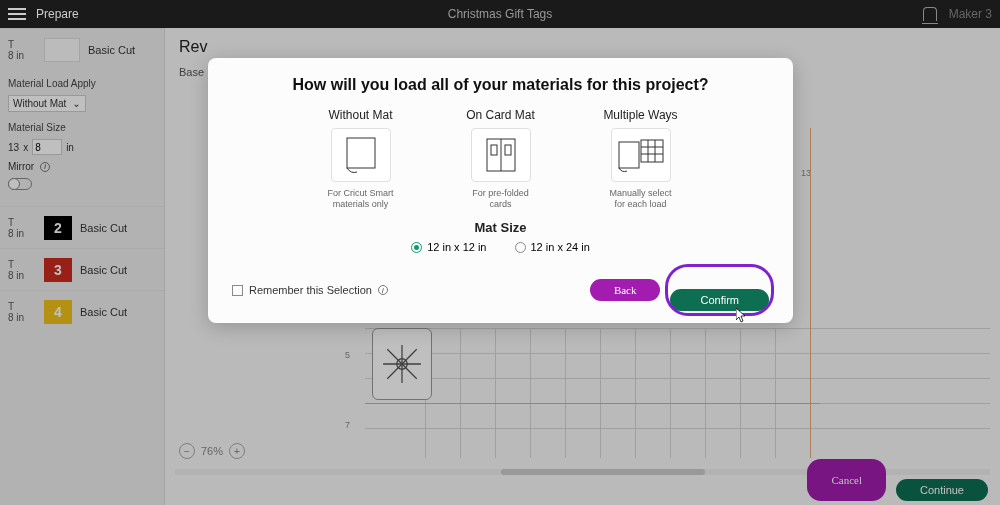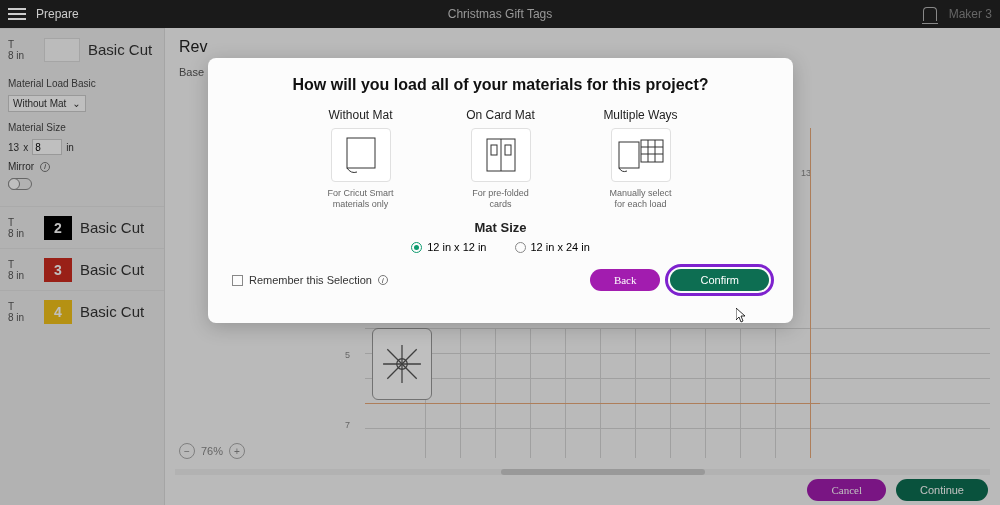--- a/index.html
+++ b/index.html
@@ -11,21 +11,21 @@
   .topbar-right { margin-left: auto; display: flex; align-items: center; gap: 12px; color: #666; }
   .bell { width: 14px; height: 14px; border: 1.5px solid #888; border-radius: 4px 4px 0 0; border-bottom: none; position: relative; }
   .bell::after { content: ""; position: absolute; bottom: -3px; left: -2px; right: -2px; height: 2px; border-bottom: 1.5px solid #888; }
   .workspace { display: flex; height: calc(100% - 28px); position: relative; }
   .sidebar { width: 165px; background: #eeeeee; border-right: 1px solid #ddd; font-size: 11px; color: #333; }
   .proj-copies { display: flex; align-items: center; padding: 6px 8px; gap: 6px; }
   .proj-copies input { width: 24px; height: 18px; font-size: 11px; text-align: center; border: 1px solid #ccc; }
   .stepper { display: flex; flex-direction: column; font-size: 7px; line-height: 7px; }
   .apply { color: #0d9b6f; margin-left: auto; cursor: pointer; }
   .cut-row { display: flex; align-items: center; padding: 6px 8px; border-top: 1px solid #e3e3e3; gap: 8px; height: 42px; }
-  .cut-label { font-size: 15px; }
+  .cut-label { font-size: 11px; }
   .cut-size { display: flex; flex-direction: column; font-size: 10px; line-height: 11px; color: #555; width: 28px; }
   .swatch { width: 28px; height: 24px; display: flex; align-items: center; justify-content: center; color: #fff; font-weight: bold; font-size: 14px; }
   .mini-thumb { width: 36px; height: 24px; background: #fafafa; border: 1px solid #ddd; }
   .section-label { padding: 4px 8px; font-size: 10px; color: #444; margin-top: 4px; }
   .select { margin: 2px 8px; border: 1px solid #ccc; background: #fff; padding: 2px 4px; font-size: 10px; display: inline-flex; align-items: center; gap: 6px; }
   .mat-size-row { display: flex; align-items: center; gap: 4px; padding: 2px 8px; font-size: 10px; }
   .mat-size-row input { width: 30px; height: 16px; border: 1px solid #ccc; font-size: 10px; padding: 0 2px; }
   .mirror-row { padding: 4px 8px; display: flex; align-items: center; gap: 6px; font-size: 10px; }
   .info-icon { width: 10px; height: 10px; border: 1px solid #777; border-radius: 50%; display: inline-flex; align-items: center; justify-content: center; font-size: 7px; font-style: italic; }
   .toggle { width: 24px; height: 12px; border: 1px solid #888; border-radius: 8px; margin: 2px 8px; position: relative; }
@@ -36,21 +36,21 @@
   .canvas-sub { padding: 0 14px; font-size: 11px; color: #555; }
   .ruler-num { position: absolute; font-size: 9px; color: #888; }
   .snowflake { position: absolute; left: 372px; top: 300px; width: 60px; height: 72px; border: 1px solid #999; border-radius: 6px; background: #fff; display: flex; align-items: center; justify-content: center; }
   .zoom-ctrl { position: absolute; left: 14px; bottom: 46px; display: flex; align-items: center; gap: 6px; font-size: 11px; color: #888; }
   .zoom-btn { width: 16px; height: 16px; border: 1px solid #aaa; border-radius: 50%; display: flex; align-items: center; justify-content: center; font-size: 10px; }
   .scrollbar-h { position: absolute; bottom: 30px; left: 10px; right: 10px; height: 6px; background: #eee; }
   .scrollbar-h .thumb { position: absolute; left: 40%; width: 25%; height: 100%; background: #ccc; border-radius: 3px; }
   .footer-btns { position: absolute; right: 12px; bottom: 4px; display: flex; gap: 10px; }
   .btn { border: none; border-radius: 14px; padding: 5px 24px; font-size: 11px; cursor: pointer; }
   .btn-grey { background: #a21caf; color: #fff; font-family: Liberation Serif, serif; }
-  .btn-green { background: #0d6e52; color: #fff; }
+  .btn-green { background: #0d6e52; color: #fff; margin-top: 20px; }
 
   .overlay { position: absolute; inset: 0; background: rgba(0,0,0,0.25); }
   .modal { position: absolute; left: 208px; top: 30px; width: 585px; height: 265px; background: #fcfcfc; border-radius: 8px; box-shadow: 0 4px 20px rgba(0,0,0,0.2); padding: 18px 24px 14px; }
   .modal h2 { text-align: center; font-size: 16px; font-weight: 600; color: #111; }
   .options { display: flex; justify-content: center; gap: 30px; margin-top: 14px; }
   .opt { width: 110px; text-align: center; cursor: pointer; }
   .opt-title { font-size: 12px; color: #222; margin-bottom: 6px; }
   .opt-thumb { width: 60px; height: 54px; margin: 0 auto 6px; border: 1px solid #e0e0e0; border-radius: 4px; background: #fff; display: flex; align-items: center; justify-content: center; position: relative; }
   .opt-desc { font-size: 9px; color: #666; line-height: 11px; }
   .opt.selected .opt-thumb { outline: 2px solid #0d9b6f; outline-offset: -2px; }
@@ -95,21 +95,21 @@
 
     <div class="cut-row">
       <span class="cut-size">
           <span>T</span>
           <span>8 in</span>
         </span>
       <div class="mini-thumb"></div>
       <span class="cut-label">Basic Cut</span>
     </div>
 
-    <div class="section-label">Material Load Basic</div>
+    <div class="section-label">Material Load Apply</div>
     <div class="select">
       <span>Without Mat</span>
       <span>⌄</span>
     </div>
 
     <div class="section-label">Material Size</div>
     <div class="mat-size-row">
       <span>13</span>
       <span>x</span>
       <input value="8" style="">

